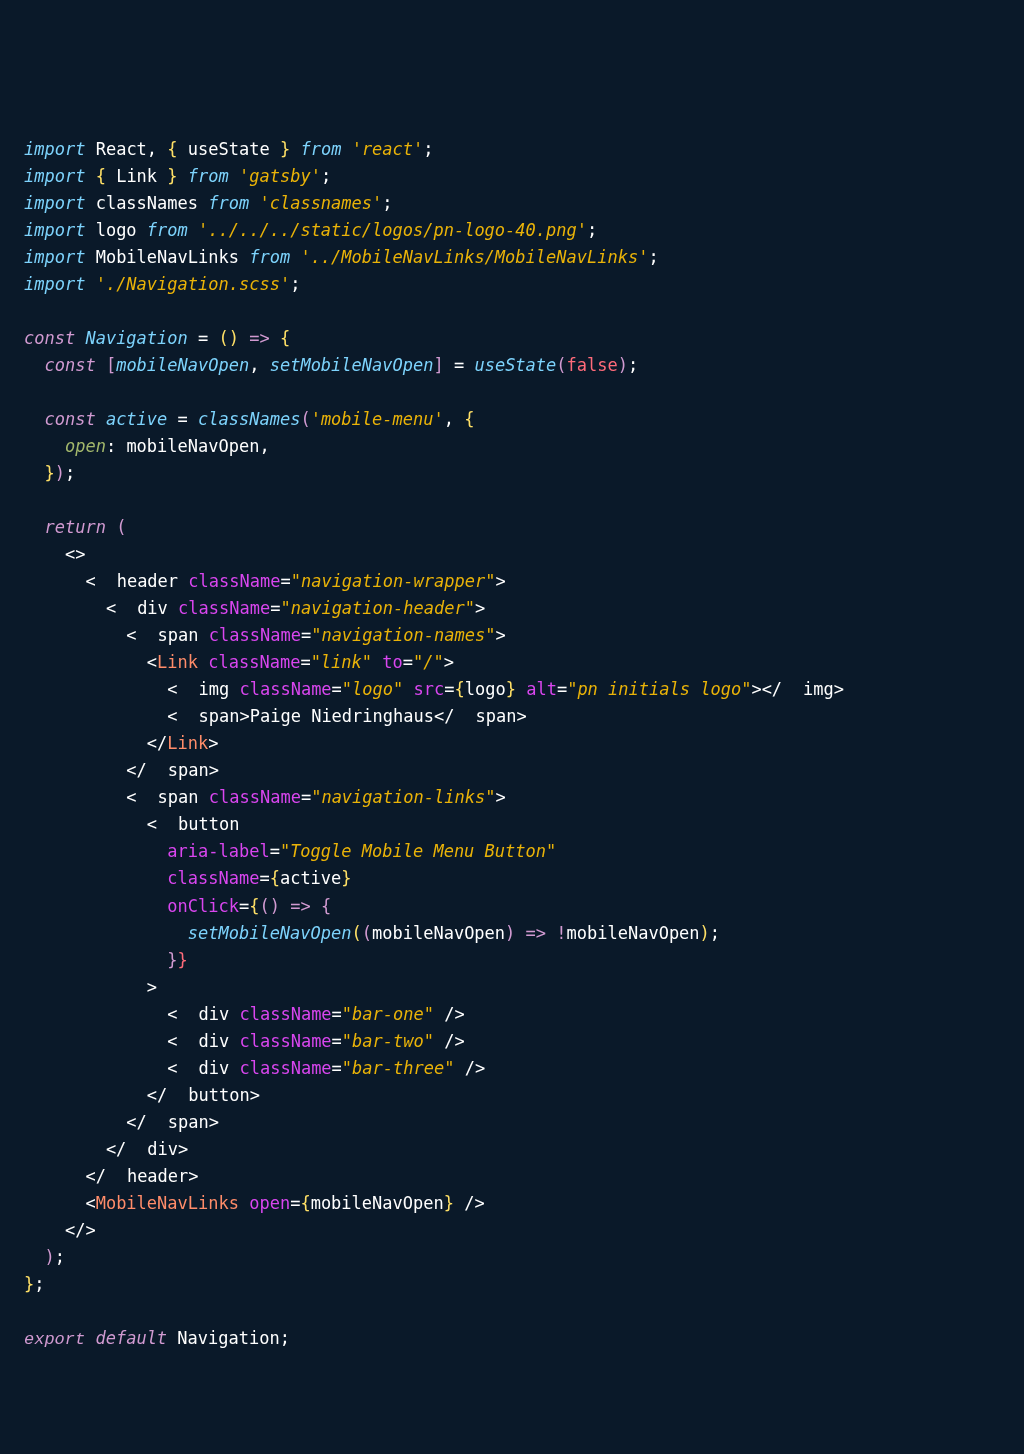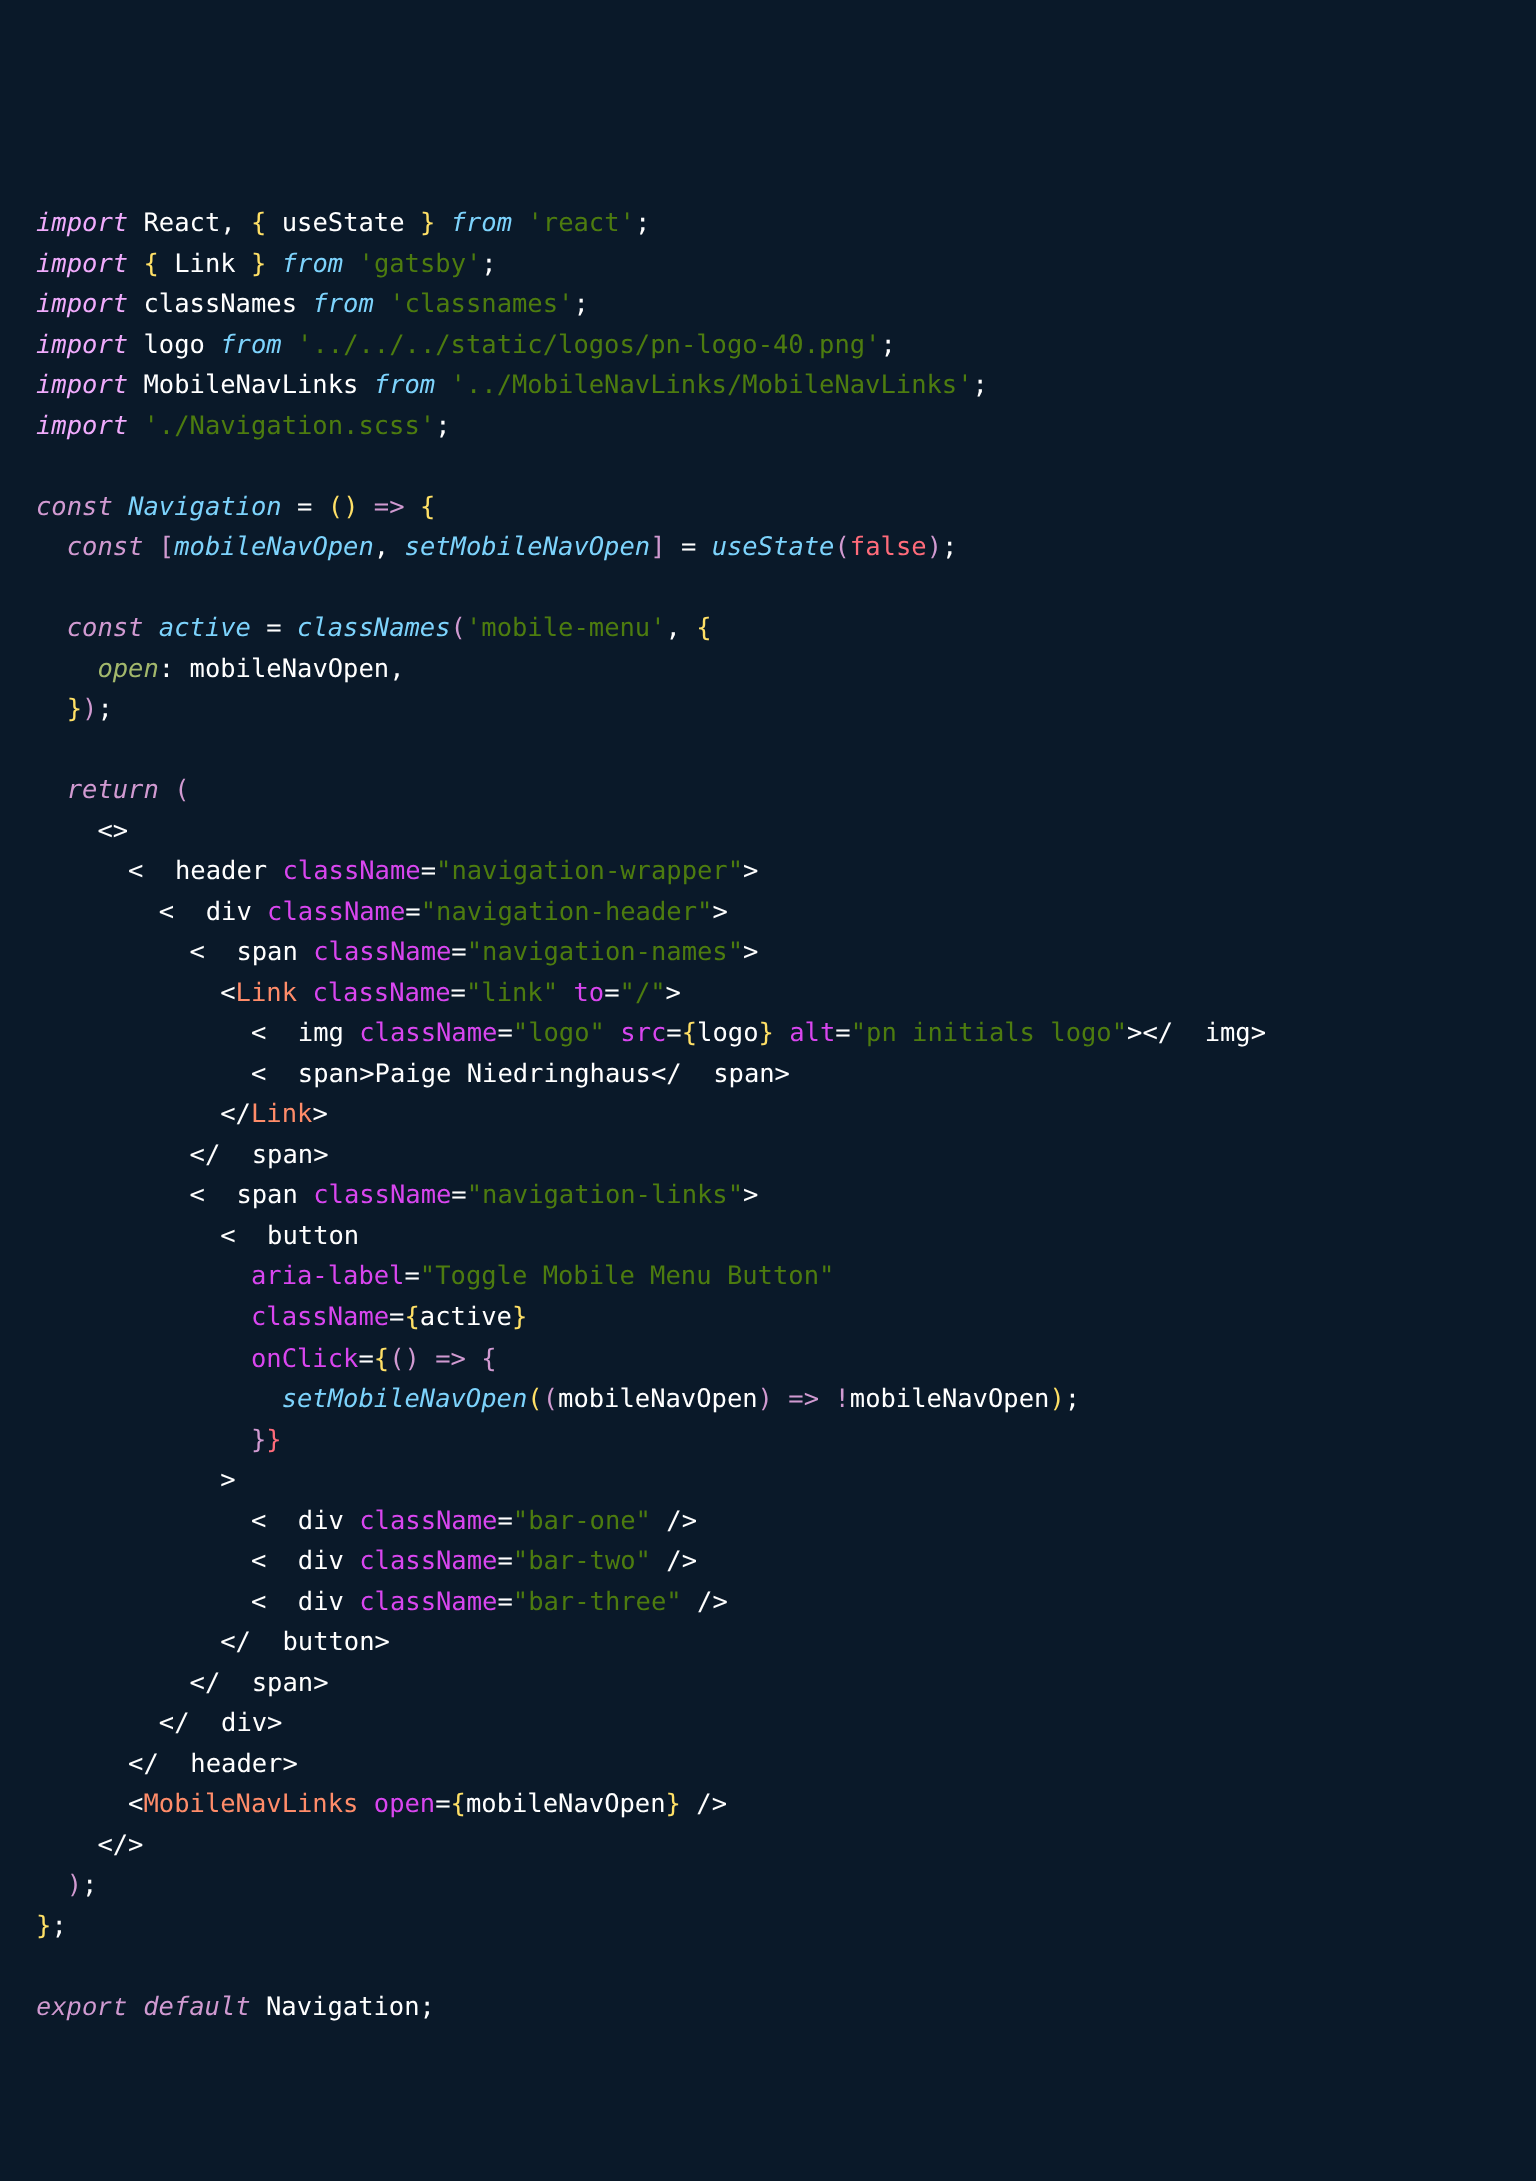--- a/index.html
+++ b/index.html
@@ -5,28 +5,28 @@
   * { margin: 0; padding: 0; box-sizing: border-box; }
   body {
     background: #0a1929;
     font-family: 'Menlo', 'Monaco', 'Consolas', monospace;
     font-size: 17px;
     line-height: 1.59;
     color: #fff;
     padding: 28px 24px;
     white-space: pre;
   }
-  .kw-import { color: #f0abfc; font-style: italic; }
+  .kw-import { color: #7dd3fc; font-style: italic; }
   .kw-from { color: #7dd3fc; font-style: italic; }
   .kw-const { color: #d19ad1; font-style: italic; }
   .kw-return { color: #d19ad1; font-style: italic; }
   .kw-export { color: #d19ad1; font-style: italic; font-family: Liberation Mono, monospace; }
   .kw-default { color: #d19ad1; font-style: italic; margin-top: 16px; }
   .ident { color: #fff; }
-  .string { color: #4d7c0f; }
+  .string { color: #eab308; font-style: italic; }
   .func { color: #7dd3fc; font-style: italic; }
   .var-dec { color: #7dd3fc; font-style: italic; }
   .bool { color: #ff6b7a; margin-top: 36px; }
   .paren { color: #ffe066; }
   .brace-y { color: #ffe066; }
   .brace-p { color: #d19ad1; }
   .arrow { color: #d19ad1; }
   .punct { color: #fff; }
   .tag-bracket { color: #fff; }
   .tag-name { color: #fff; margin-left: 21px; }

